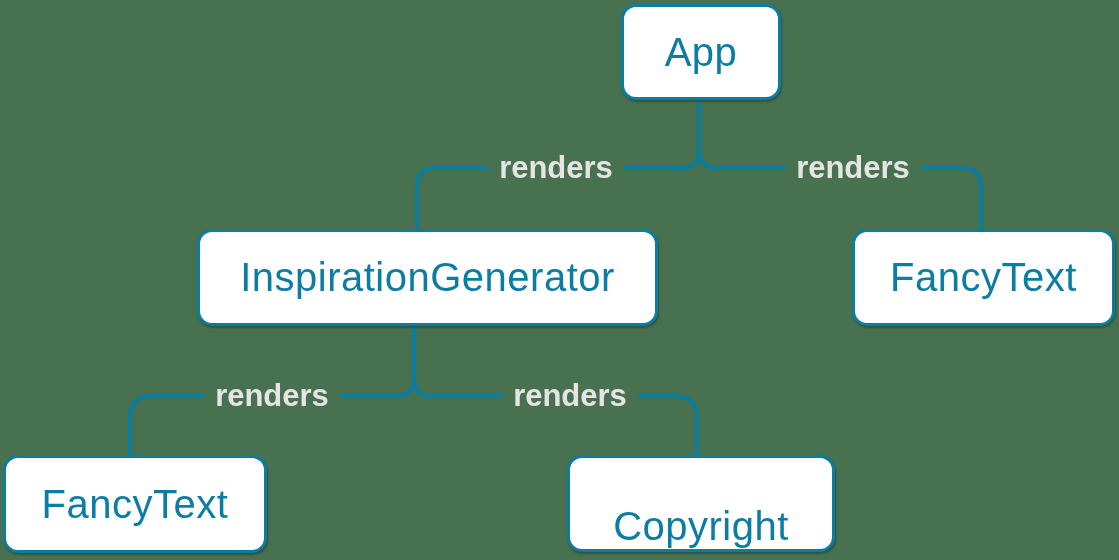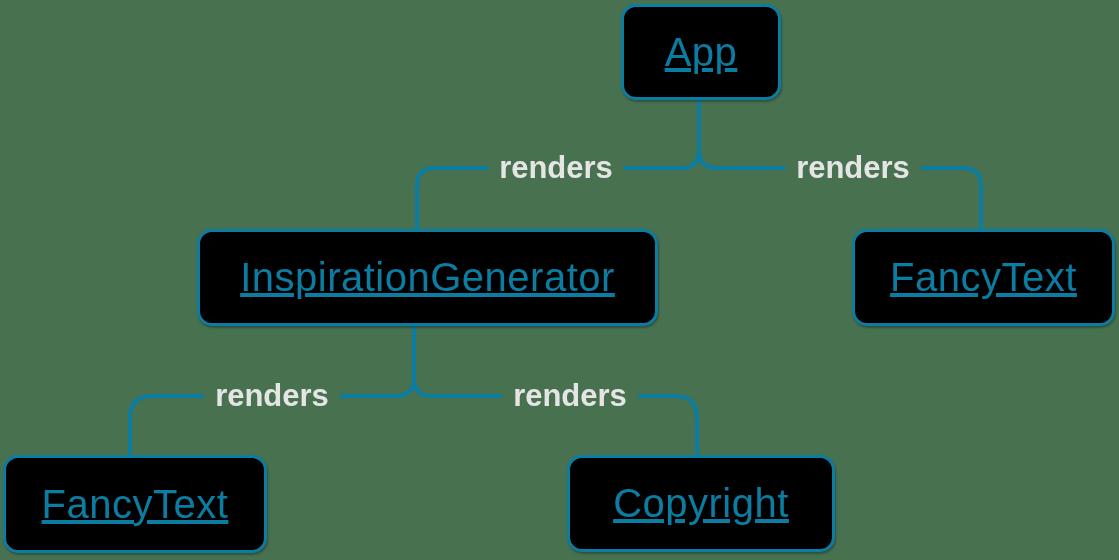--- a/index.html
+++ b/index.html
@@ -23,39 +23,38 @@
   }
   .edges-svg path {
     fill: none;
     stroke: #0B7DA3;
     stroke-width: 4;
     stroke-linecap: round;
   }
   .node {
     position: absolute;
     box-sizing: border-box;
-    background: #000000;
+    background: #ffffff;
     border: 3px solid #0B7DA3;
     border-radius: 15px;
     display: flex;
     align-items: center;
     justify-content: center;
     color: #0B7DA3;
     font-size: 40px;
     font-weight: 500;
     letter-spacing: 0.5px;
     box-shadow: 1px 2px 2px rgba(10, 25, 40, 0.35);
     white-space: nowrap;
-    text-decoration: underline;
   }
   .node-app                  { left: 621px; top: 4px;   width: 160px; height: 96px; }
   .node-inspiration          { left: 197px; top: 229px; width: 461px; height: 97px; }
   .node-fancytext-top        { left: 852px; top: 229px; width: 263px; height: 97px; }
   .node-fancytext-bottom     { left: 3px;   top: 455px; width: 264px; height: 98px; }
-  .node-copyright            { left: 567px; top: 455px; width: 268px; height: 97px; }
+  .node-copyright            { left: 567px; top: 455px; width: 268px; height: 97px; align-items: flex-end; }
   .edge-label {
     position: absolute;
     transform: translate(-50%, -50%);
     background: #48714F;
     color: #e5e5e5;
     font-size: 31px;
     font-weight: 600;
     line-height: 1.1;
     padding: 0 11px;
     white-space: nowrap;

